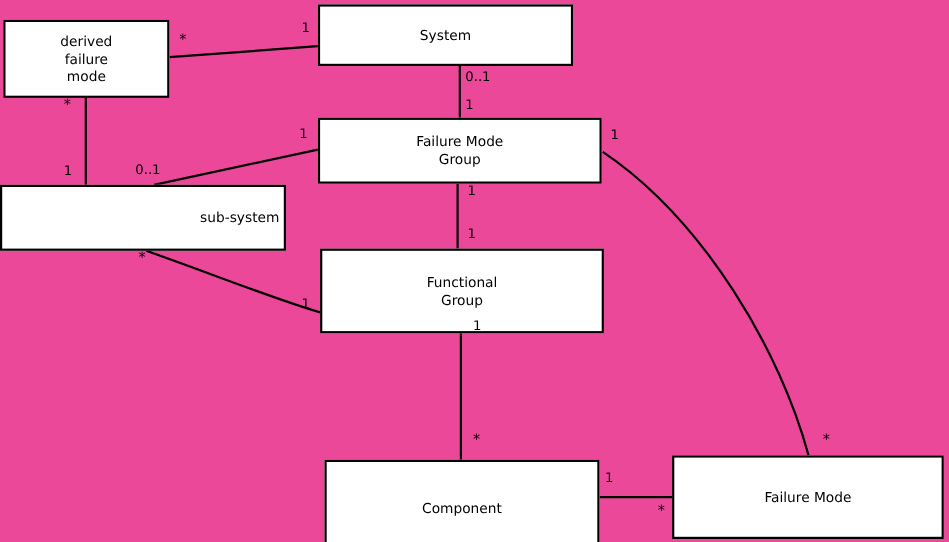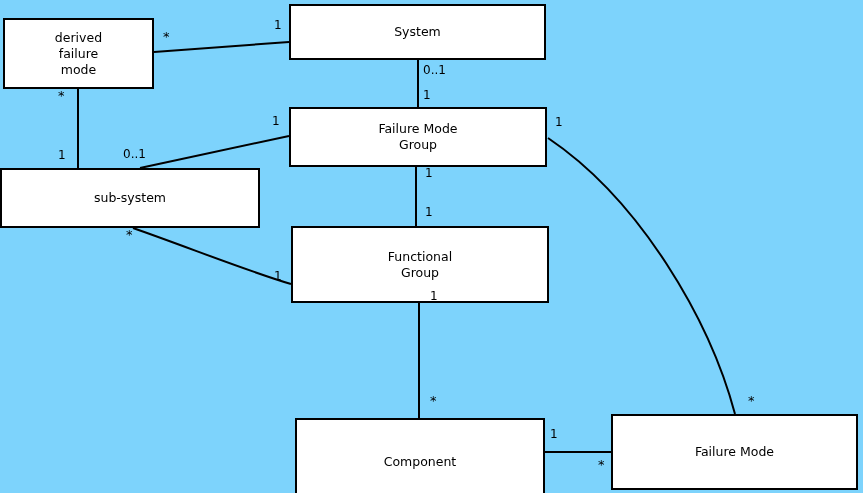--- a/index.html
+++ b/index.html
@@ -8,21 +8,21 @@
     padding: 0;
     background: #ffffff;
   }
   body {
     font-family: "DejaVu Sans", sans-serif;
   }
   #diagram-root {
     position: relative;
     width: 863px;
     height: 493px;
-    background: #7dd3fc;
+    background: #ec4899;
     overflow: hidden;
   }
   #diagram-svg {
     position: absolute;
     left: 0;
     top: 0;
     width: 863px;
     height: 493px;
   }
   .uml-box {
@@ -71,28 +71,28 @@
       <path d="M 545 452 L 611 452" fill="none" stroke="#000000" stroke-width="2" stroke-linecap="butt"></path>
       <path d="M 548 138 C 640 200 710 320 735 414" fill="none" stroke="#000000" stroke-width="2" stroke-linecap="butt"></path>
     </svg>
 
   <div id="box-layer">
       <div class="uml-box" style="left: 3px; top: 18px; width: 151px; height: 71px;">
         <span class="uml-box-label">derived
 failure
 mode</span>
       </div>
-      <div class="uml-box" style="left: 289px; top: 4px; width: 257px; height: 56px;">
+      <div class="uml-box" style="left: 289px; top: 4px; width: 232px; height: 56px;">
         <span class="uml-box-label">System</span>
       </div>
       <div class="uml-box" style="left: 289px; top: 107px; width: 258px; height: 60px;">
         <span class="uml-box-label">Failure Mode
 Group</span>
       </div>
-      <div class="uml-box" style="left: 0px; top: 168px; width: 260px; height: 60px;">
+      <div class="uml-box" style="left: 0px; top: 168px; width: 260px; height: 60px; justify-content: flex-end;">
         <span class="uml-box-label">sub-system</span>
       </div>
       <div class="uml-box" style="left: 291px; top: 226px; width: 258px; height: 77px;">
         <span class="uml-box-label">Functional
 Group</span>
       </div>
       <div class="uml-box" style="left: 295px; top: 418px; width: 250px; height: 88px;">
         <span class="uml-box-label">Component</span>
       </div>
       <div class="uml-box" style="left: 611px; top: 414px; width: 247px; height: 76px;">

